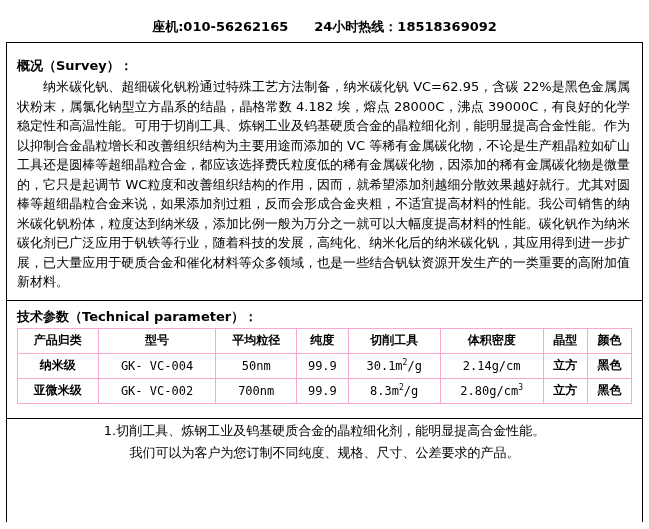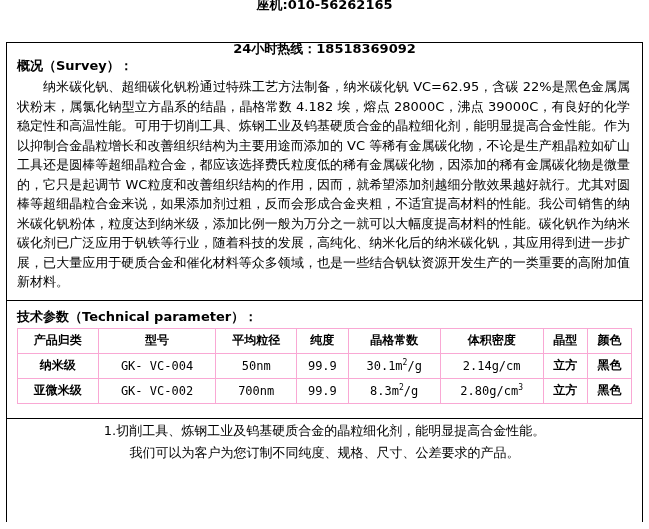--- a/index.html
+++ b/index.html
@@ -26,21 +26,20 @@
     height: 42px;
     display: flex;
     align-items: center;
     justify-content: center;
     gap: 26px;
     font-size: 13px;
     font-weight: bold;
     color: #000;
     background: #fff;
     padding-top: 12px;
-    flex-direction: column;
   }
   .contact-bar .phone,
   .contact-bar .hotline {
     white-space: nowrap;
   }
   
   .doc {
     margin: 0 6px;
     border: 1px solid #000;
     border-bottom: none;
@@ -140,21 +139,21 @@
 
     <div class="spec-wrap">
       <div class="section-head">技术参数（Technical parameter）：</div>
       <table class="spec">
         <thead>
           <tr>
             <th>产品归类</th>
             <th>型号</th>
             <th>平均粒径</th>
             <th>纯度</th>
-            <th>晶格常数</th>
+            <th>切削工具</th>
             <th>体积密度</th>
             <th>晶型</th>
             <th>颜色</th>
           </tr>
         </thead>
         <tbody>
           <tr>
             <td class="cn">纳米级</td>
             <td class="mono">GK- VC-004</td>
             <td class="mono">50nm</td>

